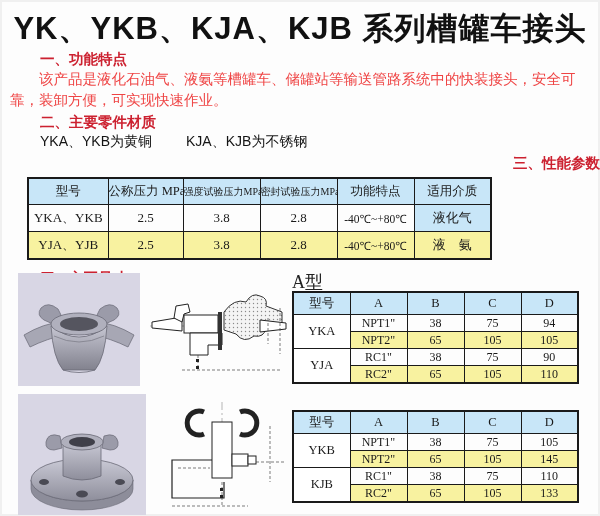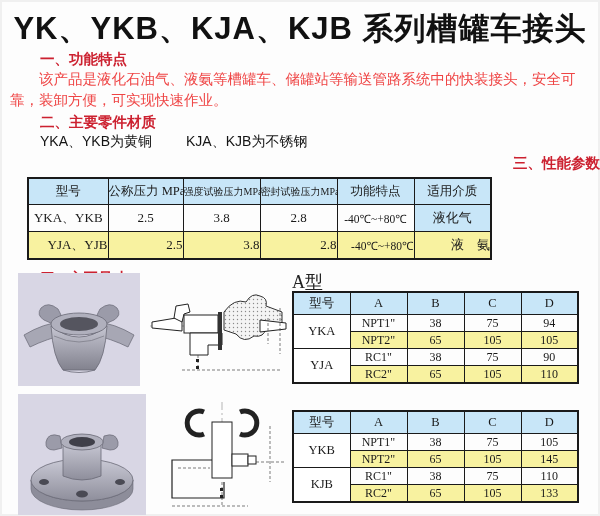--- a/index.html
+++ b/index.html
@@ -34,21 +34,21 @@
   }
   .perf th,.perf td{
     border:1px solid #1a1a1a;text-align:center;vertical-align:middle;
     padding:0;overflow:hidden;white-space:nowrap;
   }
   .perf{border:2px solid #1a1a1a;}
   .perf th{height:25px;background:#c8e6f8;font-weight:normal;font-size:12.5px;}
   .perf th.thin{font-size:10px;}
   .perf td{height:26px;font-size:13px;}
   .perf td.temp{font-size:11.5px;}
-  .perf tr.rowy td{background:#f8f2a0;text-align:right;}
+  .perf tr.rowy td{background:#f8f2a0;}
   .perf td.blue{background:#c8e6f8;}
   
   .dimlabel{
     position:absolute;font-family:"Liberation Serif",serif;
     font-size:18px;color:#222;line-height:13px;
   }
   .dim{
     position:absolute;width:285px;border:2px solid #1a1a1a;
     font-family:"Liberation Serif",serif;
   }

